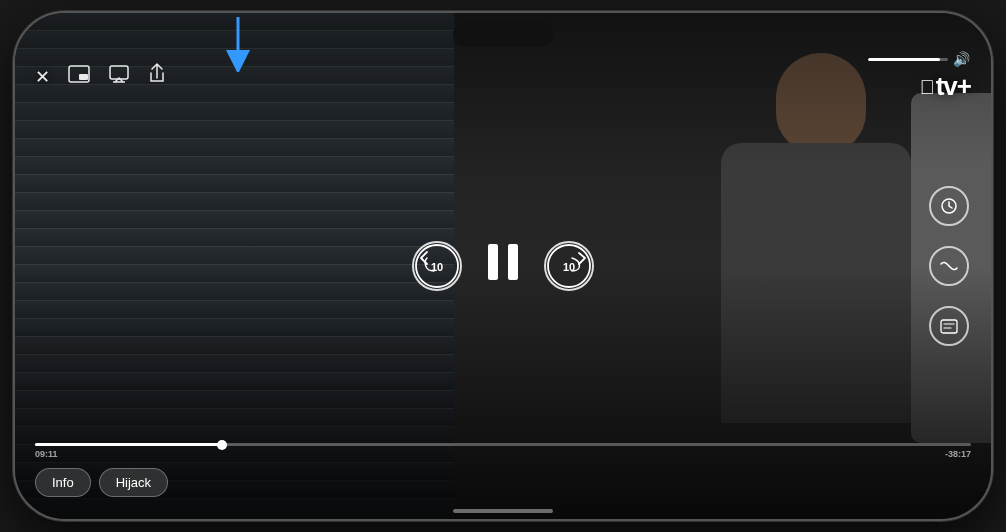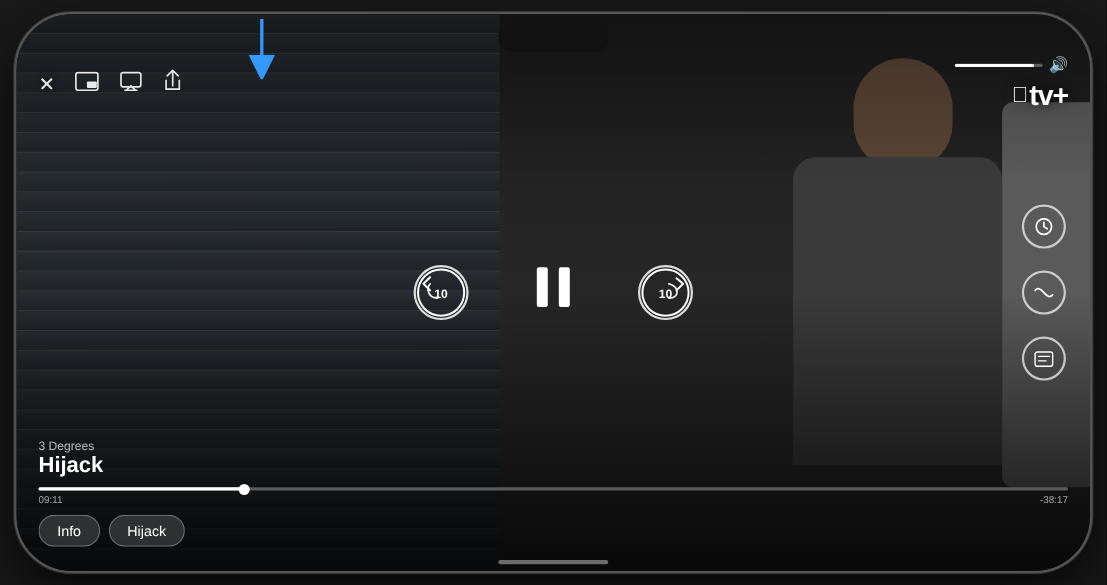--- a/index.html
+++ b/index.html
@@ -267,21 +267,21 @@
     }
 
     
     .center-controls {
       position: absolute;
       top: 50%;
       left: 50%;
       transform: translate(-50%, -50%);
       display: flex;
       align-items: flex-end;
-      gap: 60px;
+      gap: 24px;
     }
 
     .skip-btn {
       width: 50px;
       height: 50px;
       border: 2px solid rgba(255,255,255,0.85);
       border-radius: 50%;
       display: flex;
       align-items: center;
       justify-content: center;
@@ -341,20 +341,21 @@
 
     .show-title {
       color: white;
       font-size: 20px;
       font-weight: 700;
     }
 
     
     .progress-container {
       margin-top: 8px;
+      font-weight: bold;
     }
 
     .progress-bar {
       width: 100%;
       height: 3px;
       background: rgba(255,255,255,0.3);
       border-radius: 2px;
       position: relative;
       cursor: pointer;
     }
@@ -572,24 +573,20 @@
         <div class="side-ctrl">
           <svg width="18" height="15" viewBox="0 0 18 15" fill="none">
             <rect x="1" y="1" width="16" height="13" rx="2" stroke="white" stroke-width="1.3" fill="none"></rect>
             <line x1="4" y1="5" x2="14" y2="5" stroke="white" stroke-width="1.2" stroke-linecap="round"></line>
             <line x1="4" y1="9" x2="11" y2="9" stroke="white" stroke-width="1.2" stroke-linecap="round"></line>
           </svg>
         </div>
       </div>
 
       <div class="bottom-section">
-        <div class="show-info">
-          <div class="show-season">3 Degrees</div>
-          <div class="show-title">Hijack</div>
-        </div>
 
         <div class="progress-container">
           <div class="progress-bar">
             <div class="progress-fill"></div>
             <div class="progress-thumb"></div>
           </div>
           <div class="time-labels">
             <span class="time-label">09:11</span>
             <span class="time-label">-38:17</span>
           </div>

